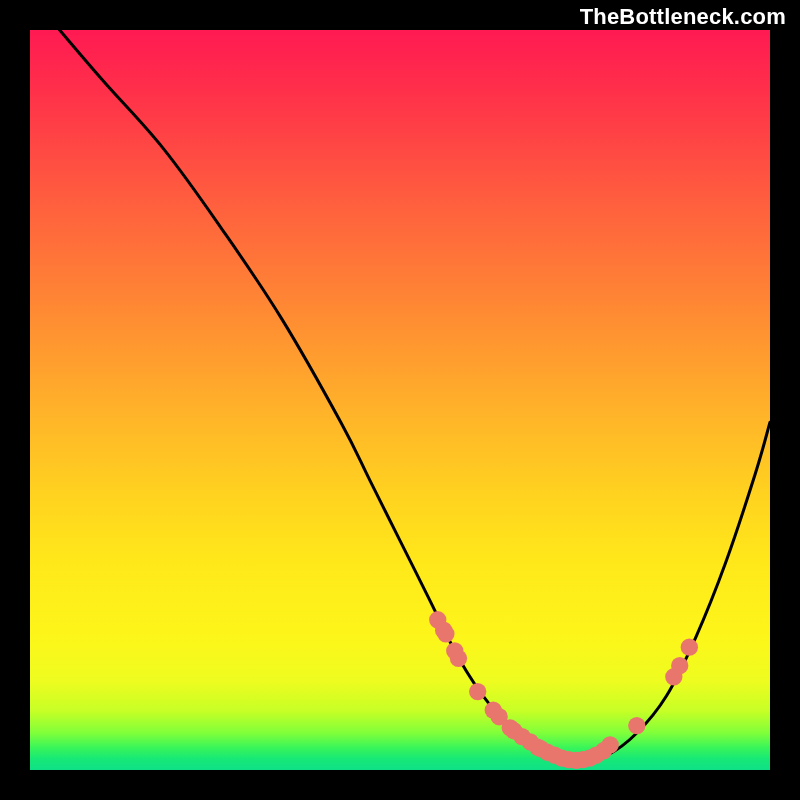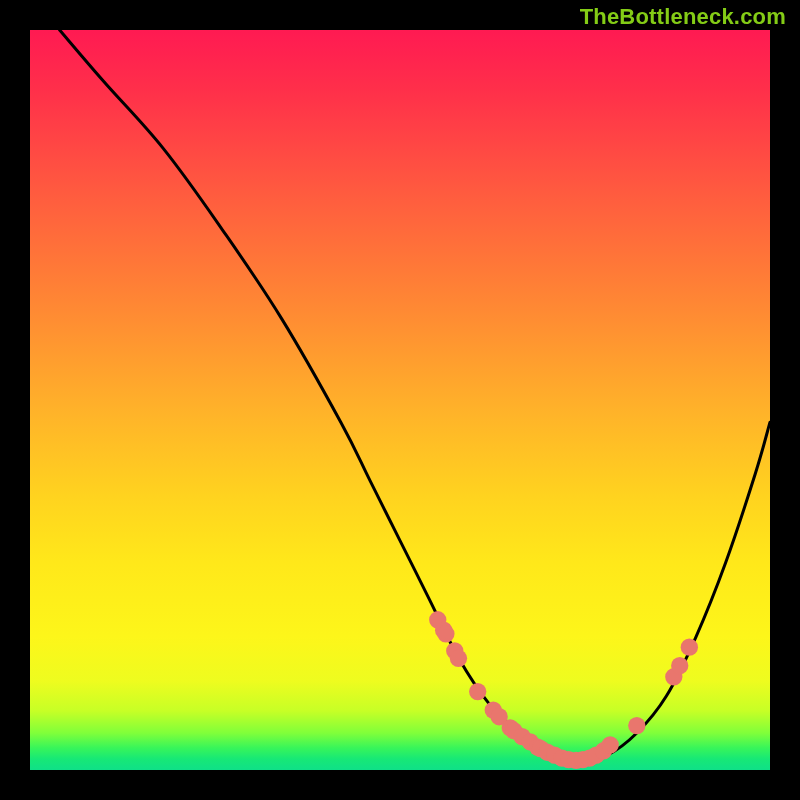--- a/index.html
+++ b/index.html
@@ -14,21 +14,21 @@
   .frame {
     position: relative;
     width: 800px;
     height: 800px;
     background: #000;
   }
   .watermark {
     position: absolute;
     top: 4px;
     right: 14px;
-    color: #84cc16;
+    color: #ffffff;
     font-size: 22px;
     font-weight: 600;
     letter-spacing: 0.2px;
   }
   .plot {
     position: absolute;
     left: 30px;
     top: 30px;
     width: 740px;
     height: 740px;

